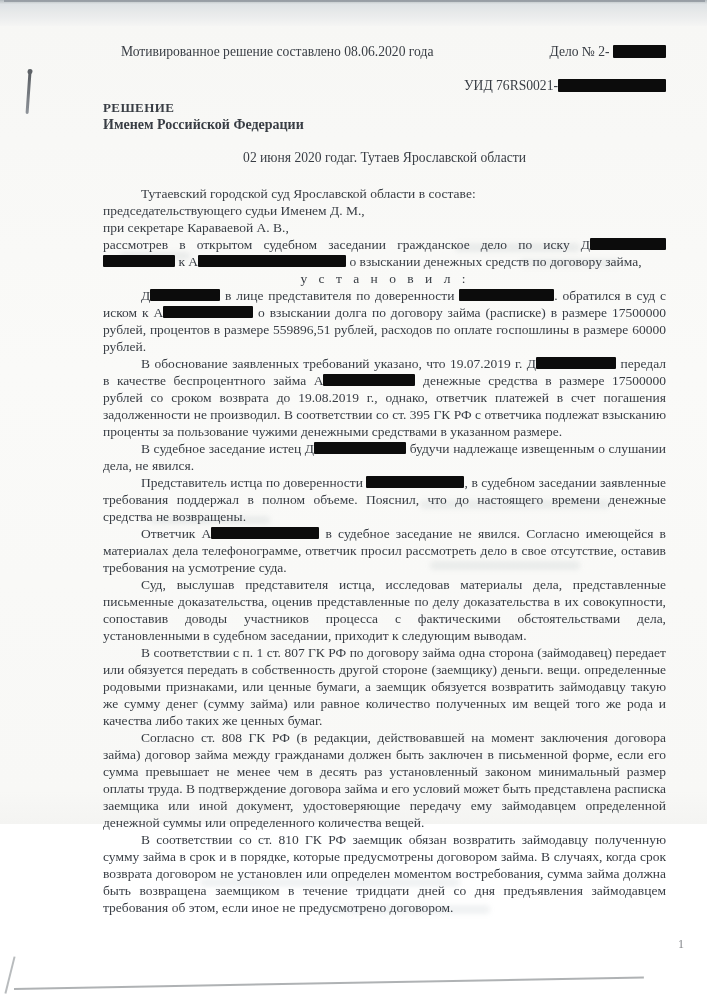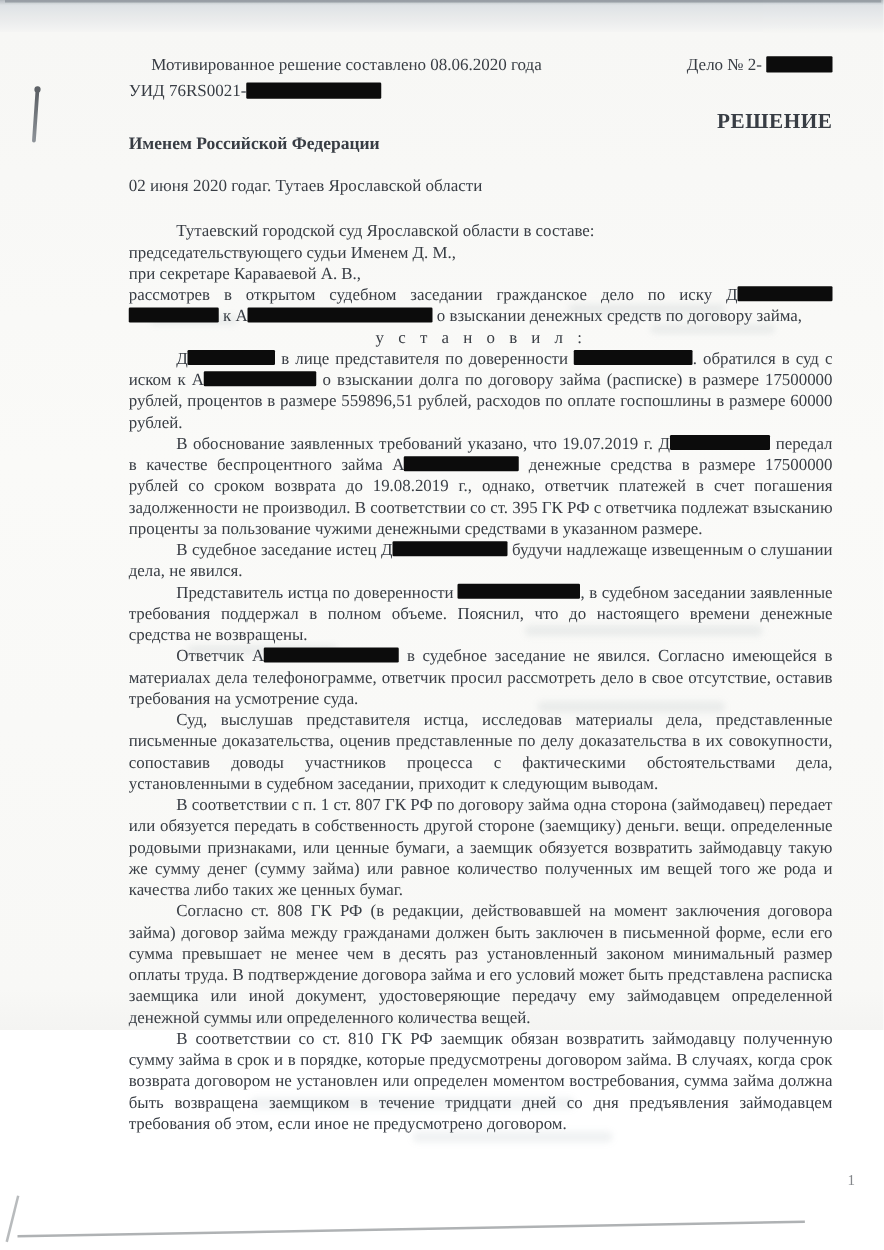--- a/index.html
+++ b/index.html
@@ -21,27 +21,27 @@
   .bottom-line{position:absolute;left:14px;top:988px;width:630px;height:1.5px;
         background:#94989b;transform:rotate(-1.05deg);transform-origin:left center;opacity:.75}
   .corner-line{position:absolute;left:9px;top:956px;width:1.5px;height:38px;
         background:#9a9ea1;transform:rotate(14deg);opacity:.7}
   .page-num{position:absolute;left:678px;top:937px;font-size:12px;color:#84878b}
   
   .content{position:absolute;left:103px;top:44px;width:563px}
   .hdr-row1{display:flex;justify-content:space-between;align-items:baseline;font-size:13.6px}
   .motivated{margin-left:18px}
   .case-no{white-space:nowrap}
-  .hdr-row2{margin-top:5px;font-size:13.6px;white-space:nowrap}
+  .hdr-row2{text-align:right;margin-top:18px;font-size:13.6px;white-space:nowrap}
   .redact{display:inline-block;height:12px;background:#0c0c0c;vertical-align:-1px;border-radius:1px}
   .redact-case{width:53px;height:13px;vertical-align:-2px}
   .redact-uid{width:108px;height:13px;vertical-align:-2px}
-  .title{text-align:right;font-weight:bold;font-size:17px;margin-top:6px;letter-spacing:.4px}
+  .title{text-align:left;font-weight:bold;font-size:13px;margin-top:6px;letter-spacing:.4px}
   .subtitle{text-align:left;font-weight:bold;font-size:14px;margin-top:1px}
-  .hdr-row3{display:flex;justify-content:flex-start;margin-top:17px;font-size:13.6px}
+  .hdr-row3{display:flex;justify-content:center;margin-top:17px;font-size:13.6px}
   .bodytext{margin-top:19px;font-size:13.5px;line-height:17px;text-align:justify}
   .para{margin:0}
   .para.indent{text-indent:38px}
   .para.center-spaced{text-align:center;letter-spacing:3px;text-indent:0;word-spacing:2px}
 </style>
 </head>
 <body>
 
 <div class="page">
 

